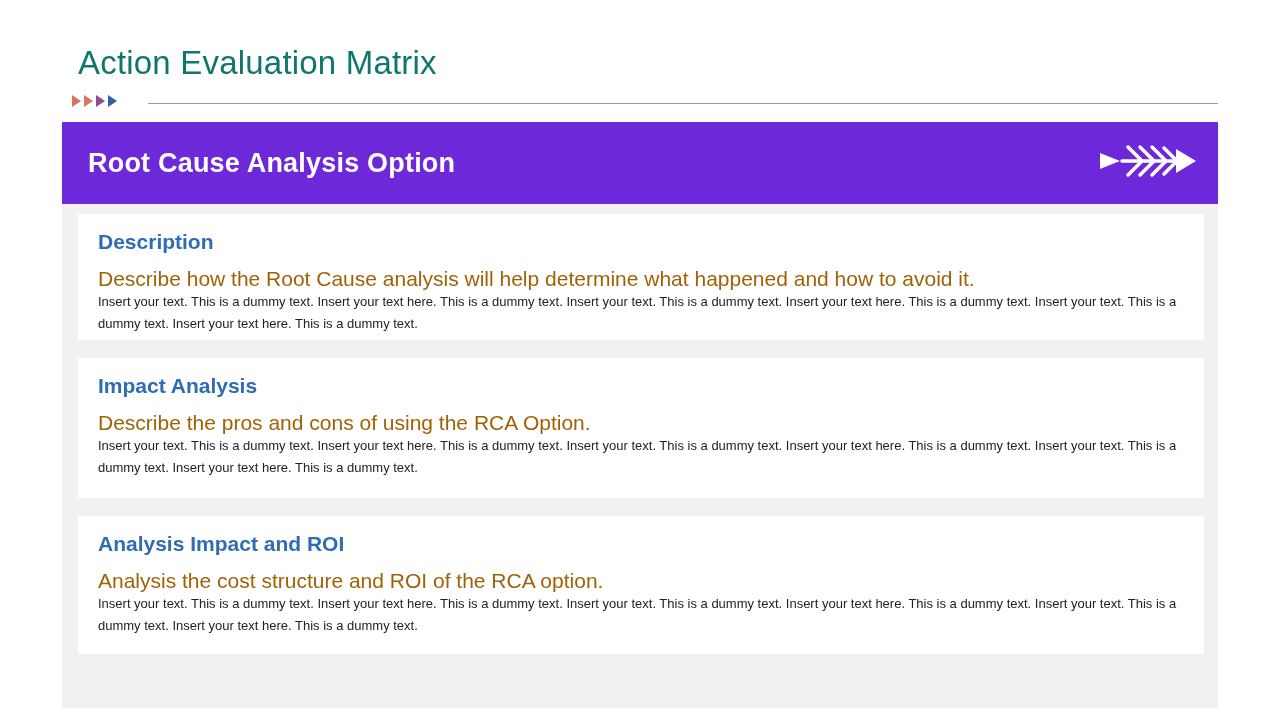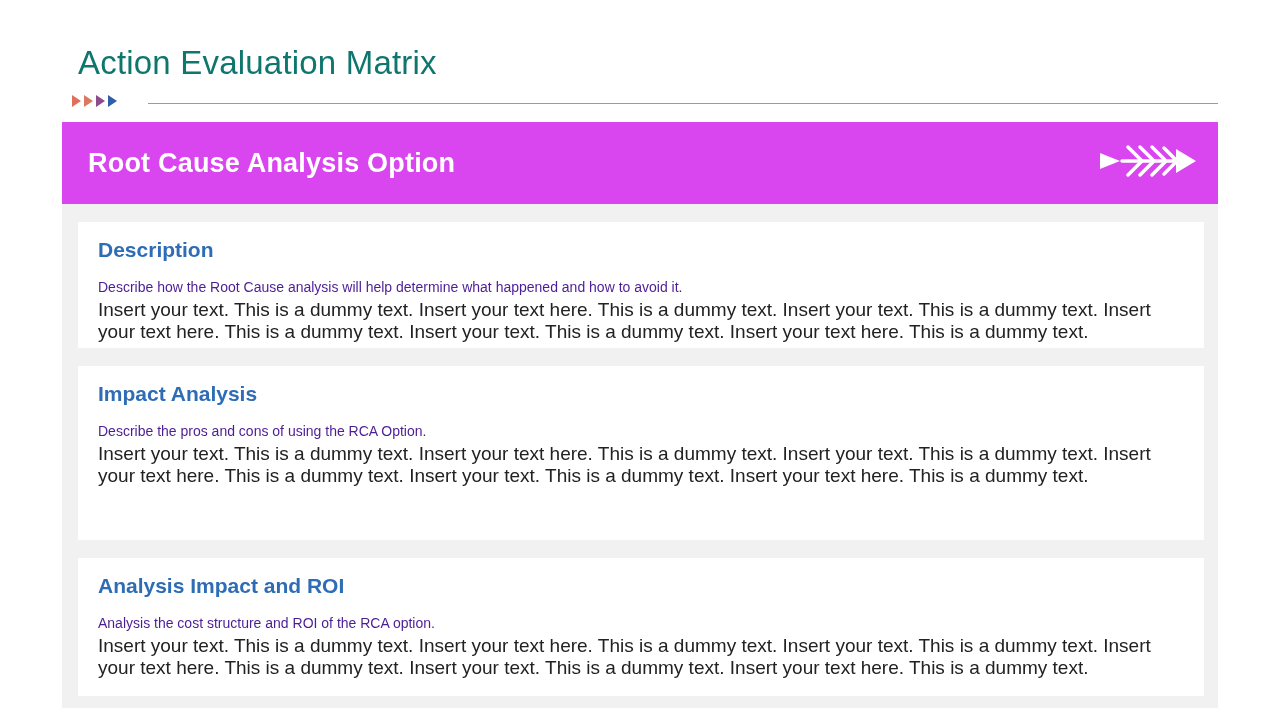--- a/index.html
+++ b/index.html
@@ -74,70 +74,70 @@
     width: 1156px;
     height: 586px;
     background: #f1f1f1;
   }
   .panel-header {
     position: absolute;
     left: 0;
     top: 0;
     width: 1156px;
     height: 82px;
-    background: #d946ef;
+    background: #6d28d9;
     display: flex;
     align-items: center;
     justify-content: space-between;
   }
   .panel-header-title {
     margin-left: 26px;
     color: #ffffff;
     font-size: 27px;
     font-weight: bold;
     letter-spacing: 0.2px;
   }
   .fishbone-icon {
     margin-right: 22px;
     display: block;
   }
 
   
   .cards {
     position: absolute;
     left: 16px;
-    top: 100px;
+    top: 92px;
     width: 1126px;
   }
   .card {
     background: #ffffff;
     padding: 14px 20px 16px 20px;
     margin-bottom: 18px;
     box-sizing: border-box;
   }
   .card-title {
     color: #2e6cb5;
     font-size: 21px;
     font-weight: bold;
     margin: 2px 0 14px 0;
   }
   .card-lead {
-    color: #4c1d95;
-    font-size: 14px;
+    color: #a16207;
+    font-size: 21px;
     line-height: 22px;
     margin: 0 0 1px 0;
   }
   .card-body {
     color: #222222;
-    font-size: 19px;
+    font-size: 13px;
     line-height: 22px;
     margin: 0;
   }
   .card-1 { height: 126px; }
-  .card-2 { height: 174px; }
+  .card-2 { height: 140px; }
   .card-3 { height: 138px; }
 </style>
 </head>
 <body>
 
 <div class="slide">
 
   <div class="slide-title">Action Evaluation Matrix</div>
 
   <div class="divider-row">

